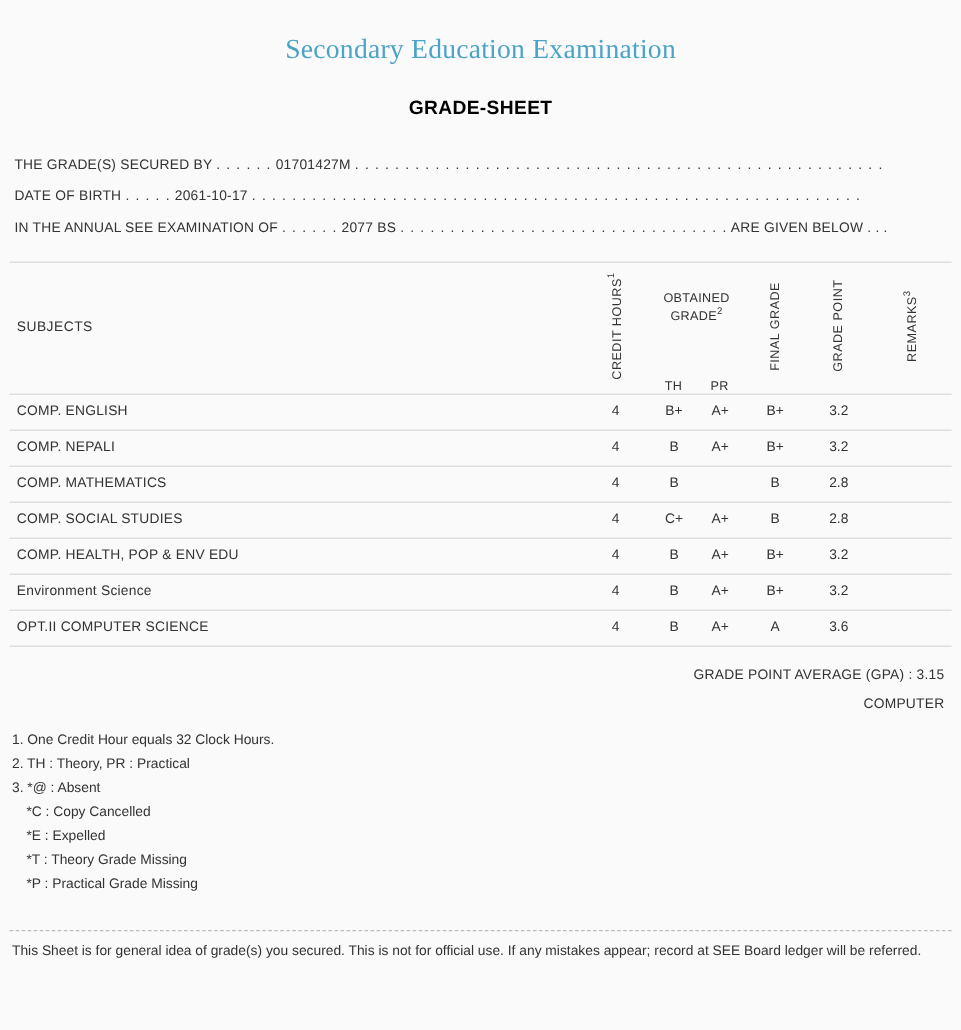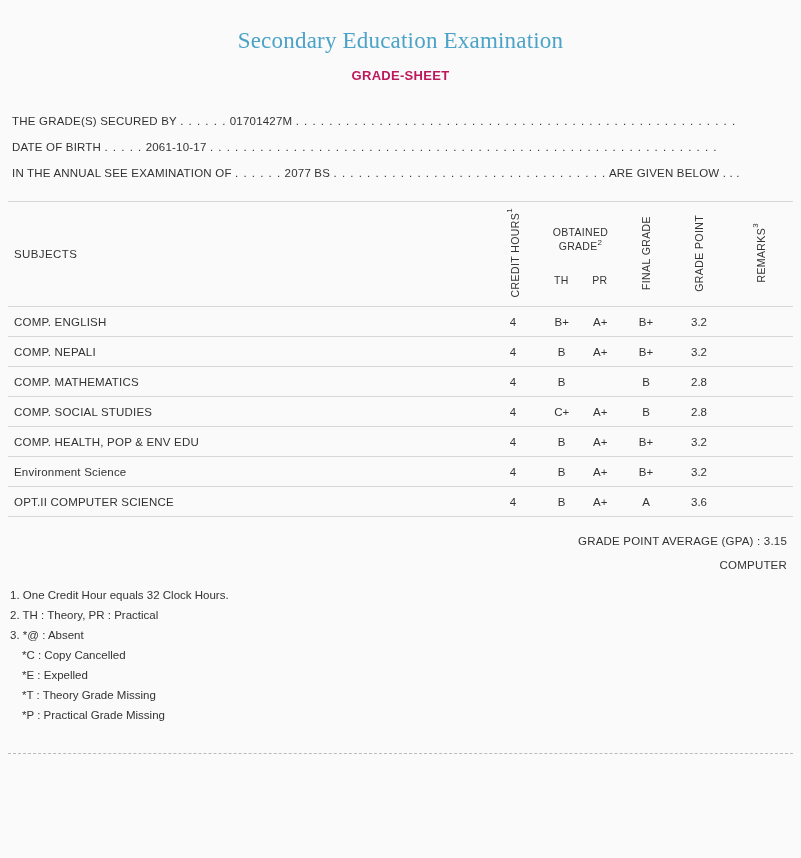--- a/index.html
+++ b/index.html
@@ -27,24 +27,24 @@
     text-align: center;
     color: #4ba3c7;
     font-size: 23px;
     font-family: "Liberation Serif", serif;
     padding-top: 28px;
     letter-spacing: 0.2px;
   }
   .subtitle {
     text-align: center;
     font-weight: bold;
-    font-size: 13px;
-    margin-top: 14px;
+    font-size: 16px;
+    margin-top: 28px;
     letter-spacing: 0.3px;
-    color: #be185d;
+    color: #000000;
   }
   .idline {
     font-size: 11.5px;
     margin-top: 32px;
     padding-left: 4px;
     white-space: nowrap;
     overflow: hidden;
     letter-spacing: 0.2px;
   }
   .idline.l2 { margin-top: 14px; }
@@ -84,21 +84,21 @@
     text-align: left;
     padding-left: 6px !important;
     vertical-align: middle;
     font-size: 11.5px;
     letter-spacing: 0.4px;
     width: 470px;
   }
   .h-credit { width: 58px; text-align: center; vertical-align: middle; }
   .h-obt { text-align: center; vertical-align: top; padding-top: 24px !important; font-size: 10.5px; letter-spacing: 0.3px; width: 82px;}
   .h-obt-sub { display:flex; margin-top: 22px; }
-  .h-obt-sub span { flex: 1; font-size: 10.5px; }
+  .h-obt-sub span { flex: 1; font-size: 10.5px; margin-top: 24px; }
   .h-final { width: 54px; text-align:center; vertical-align: middle;}
   .h-gp { width: 52px; text-align:center; vertical-align: middle;}
   .h-rem { width: 68px; text-align:center; vertical-align: middle;}
 
   tbody td {
     height: 29px;
     text-align: center;
     font-size: 11.5px;
     color: #333;
   }
@@ -275,15 +275,16 @@
     <div>3. *@ : Absent</div>
     <div class="indent">*C : Copy Cancelled</div>
     <div class="indent">*E : Expelled</div>
     <div class="indent">*T : Theory Grade Missing</div>
     <div class="indent">*P : Practical Grade Missing</div>
   </div>
 
   <div class="divider"></div>
 
   <div class="footnote">
+    <span class="body">This Sheet is for general idea of grade(s) you secured. This is not for official use. If any mistakes appear; record at SEE Board ledger will be referred.</span>
   </div>
 
 </div>
 
 </body></html>

